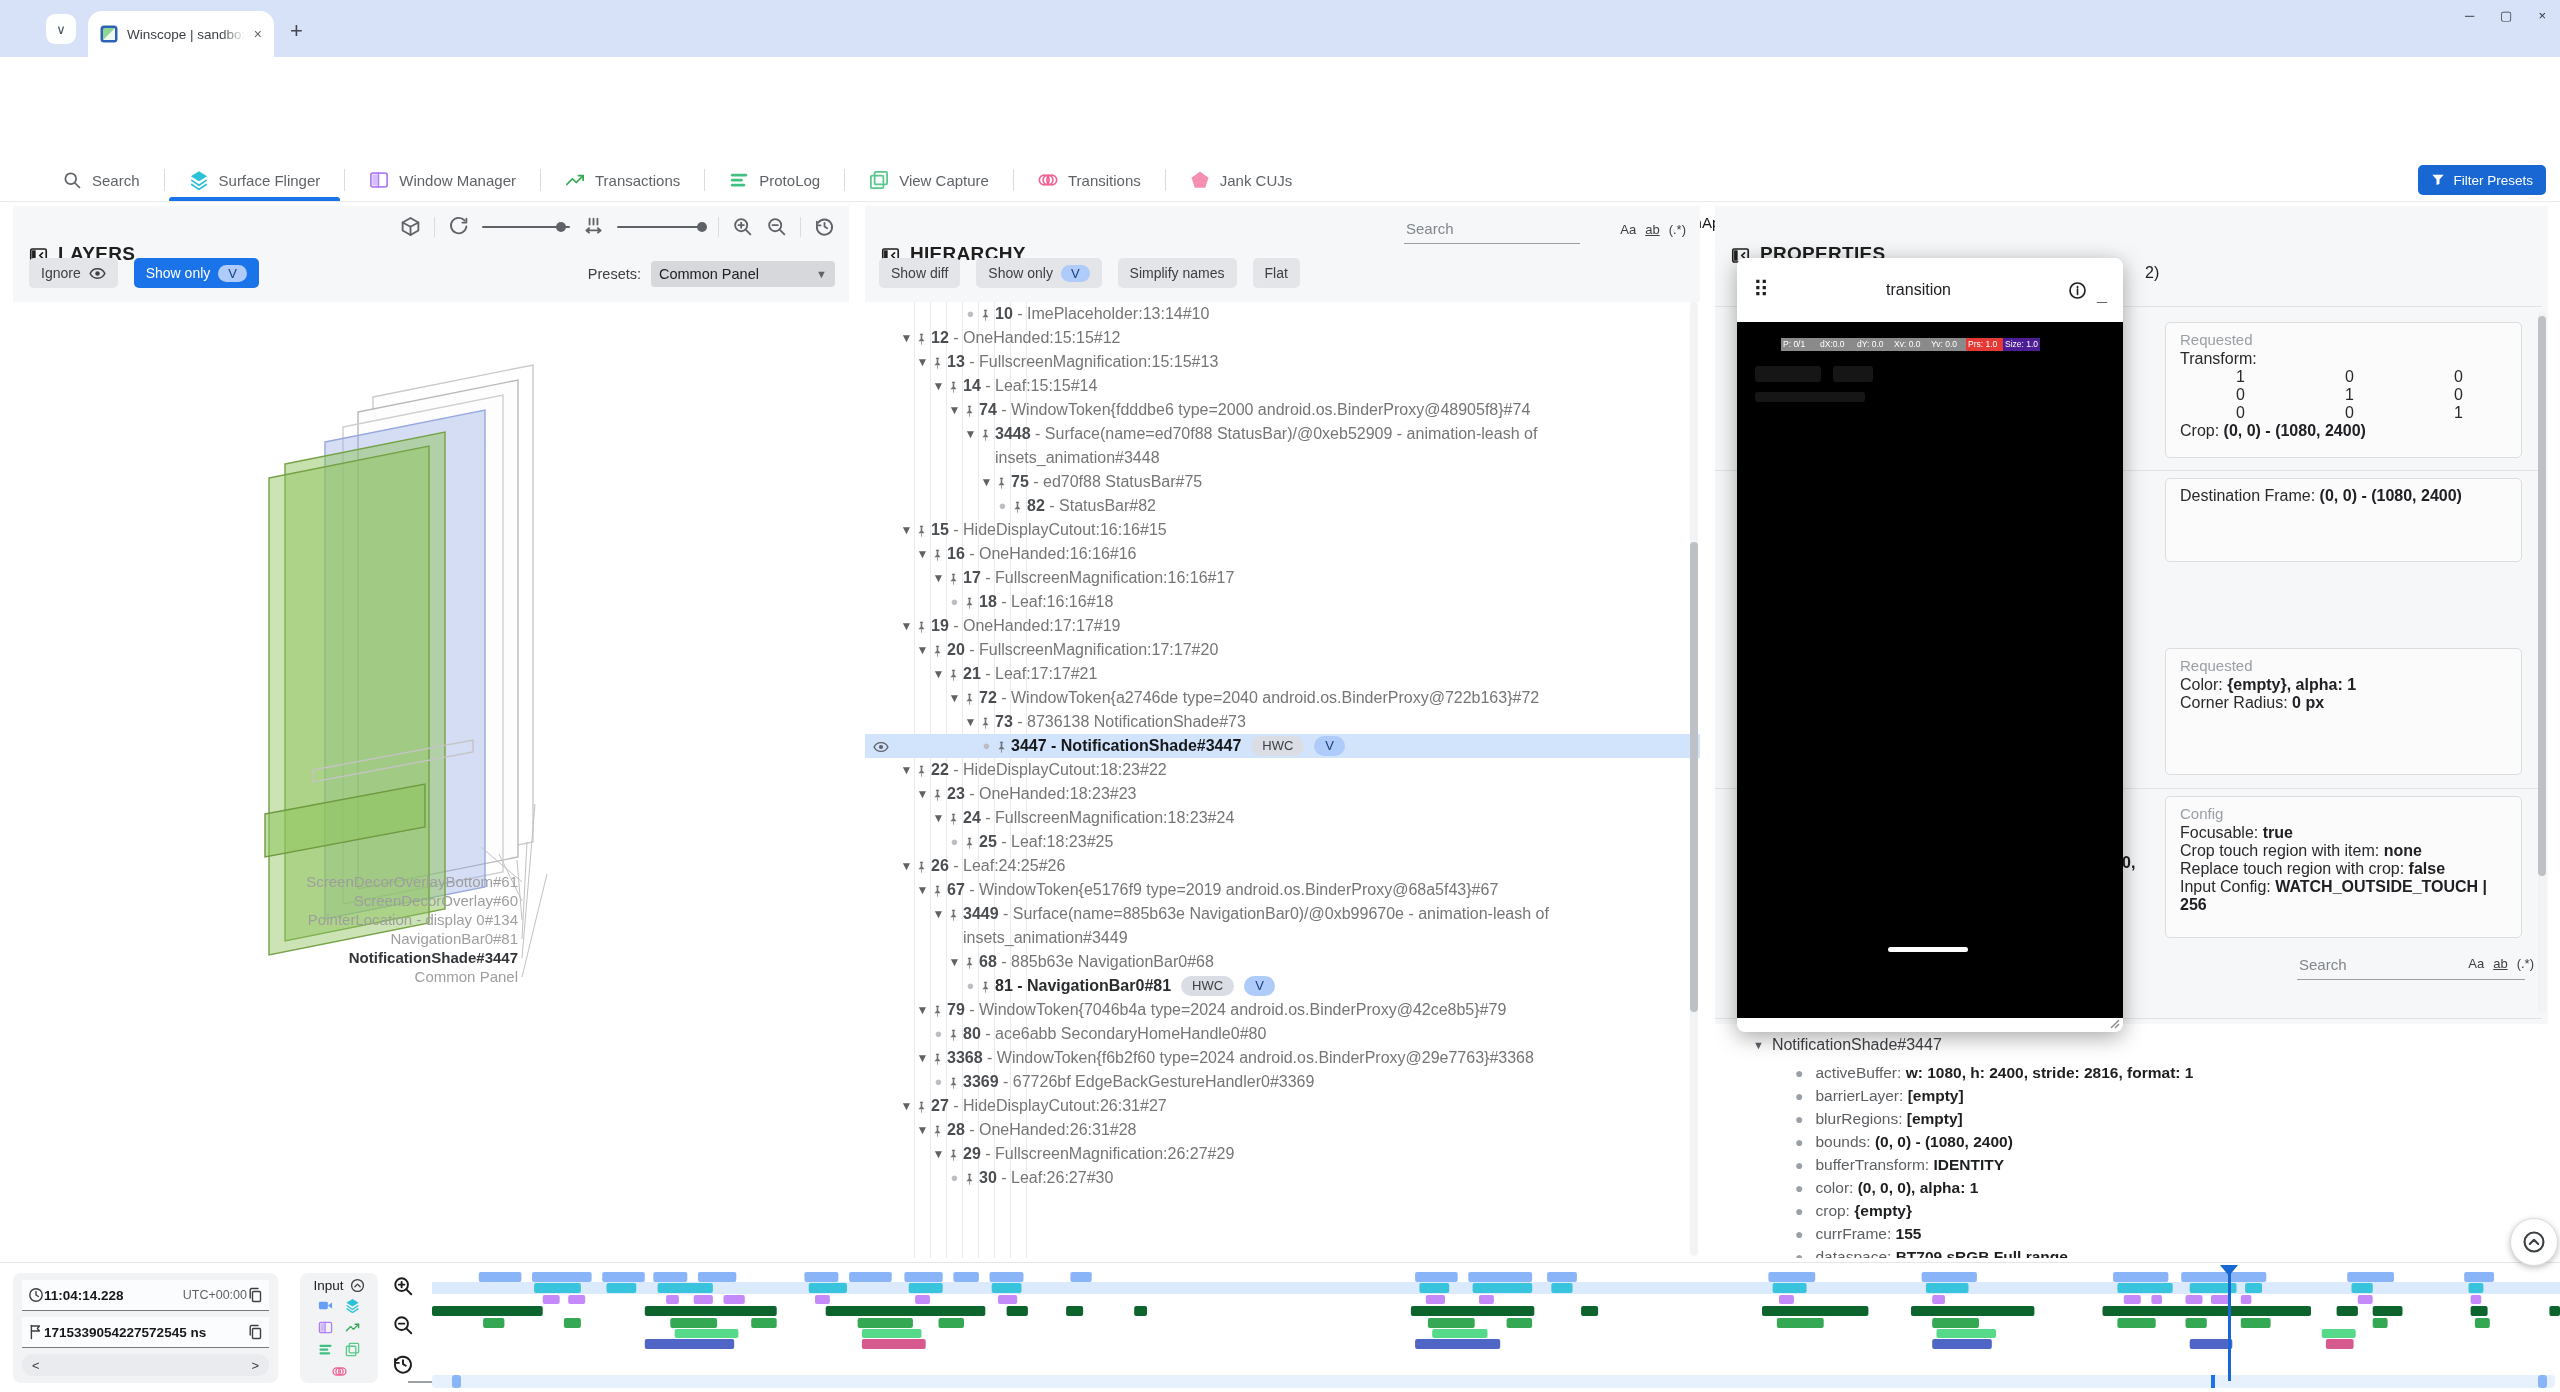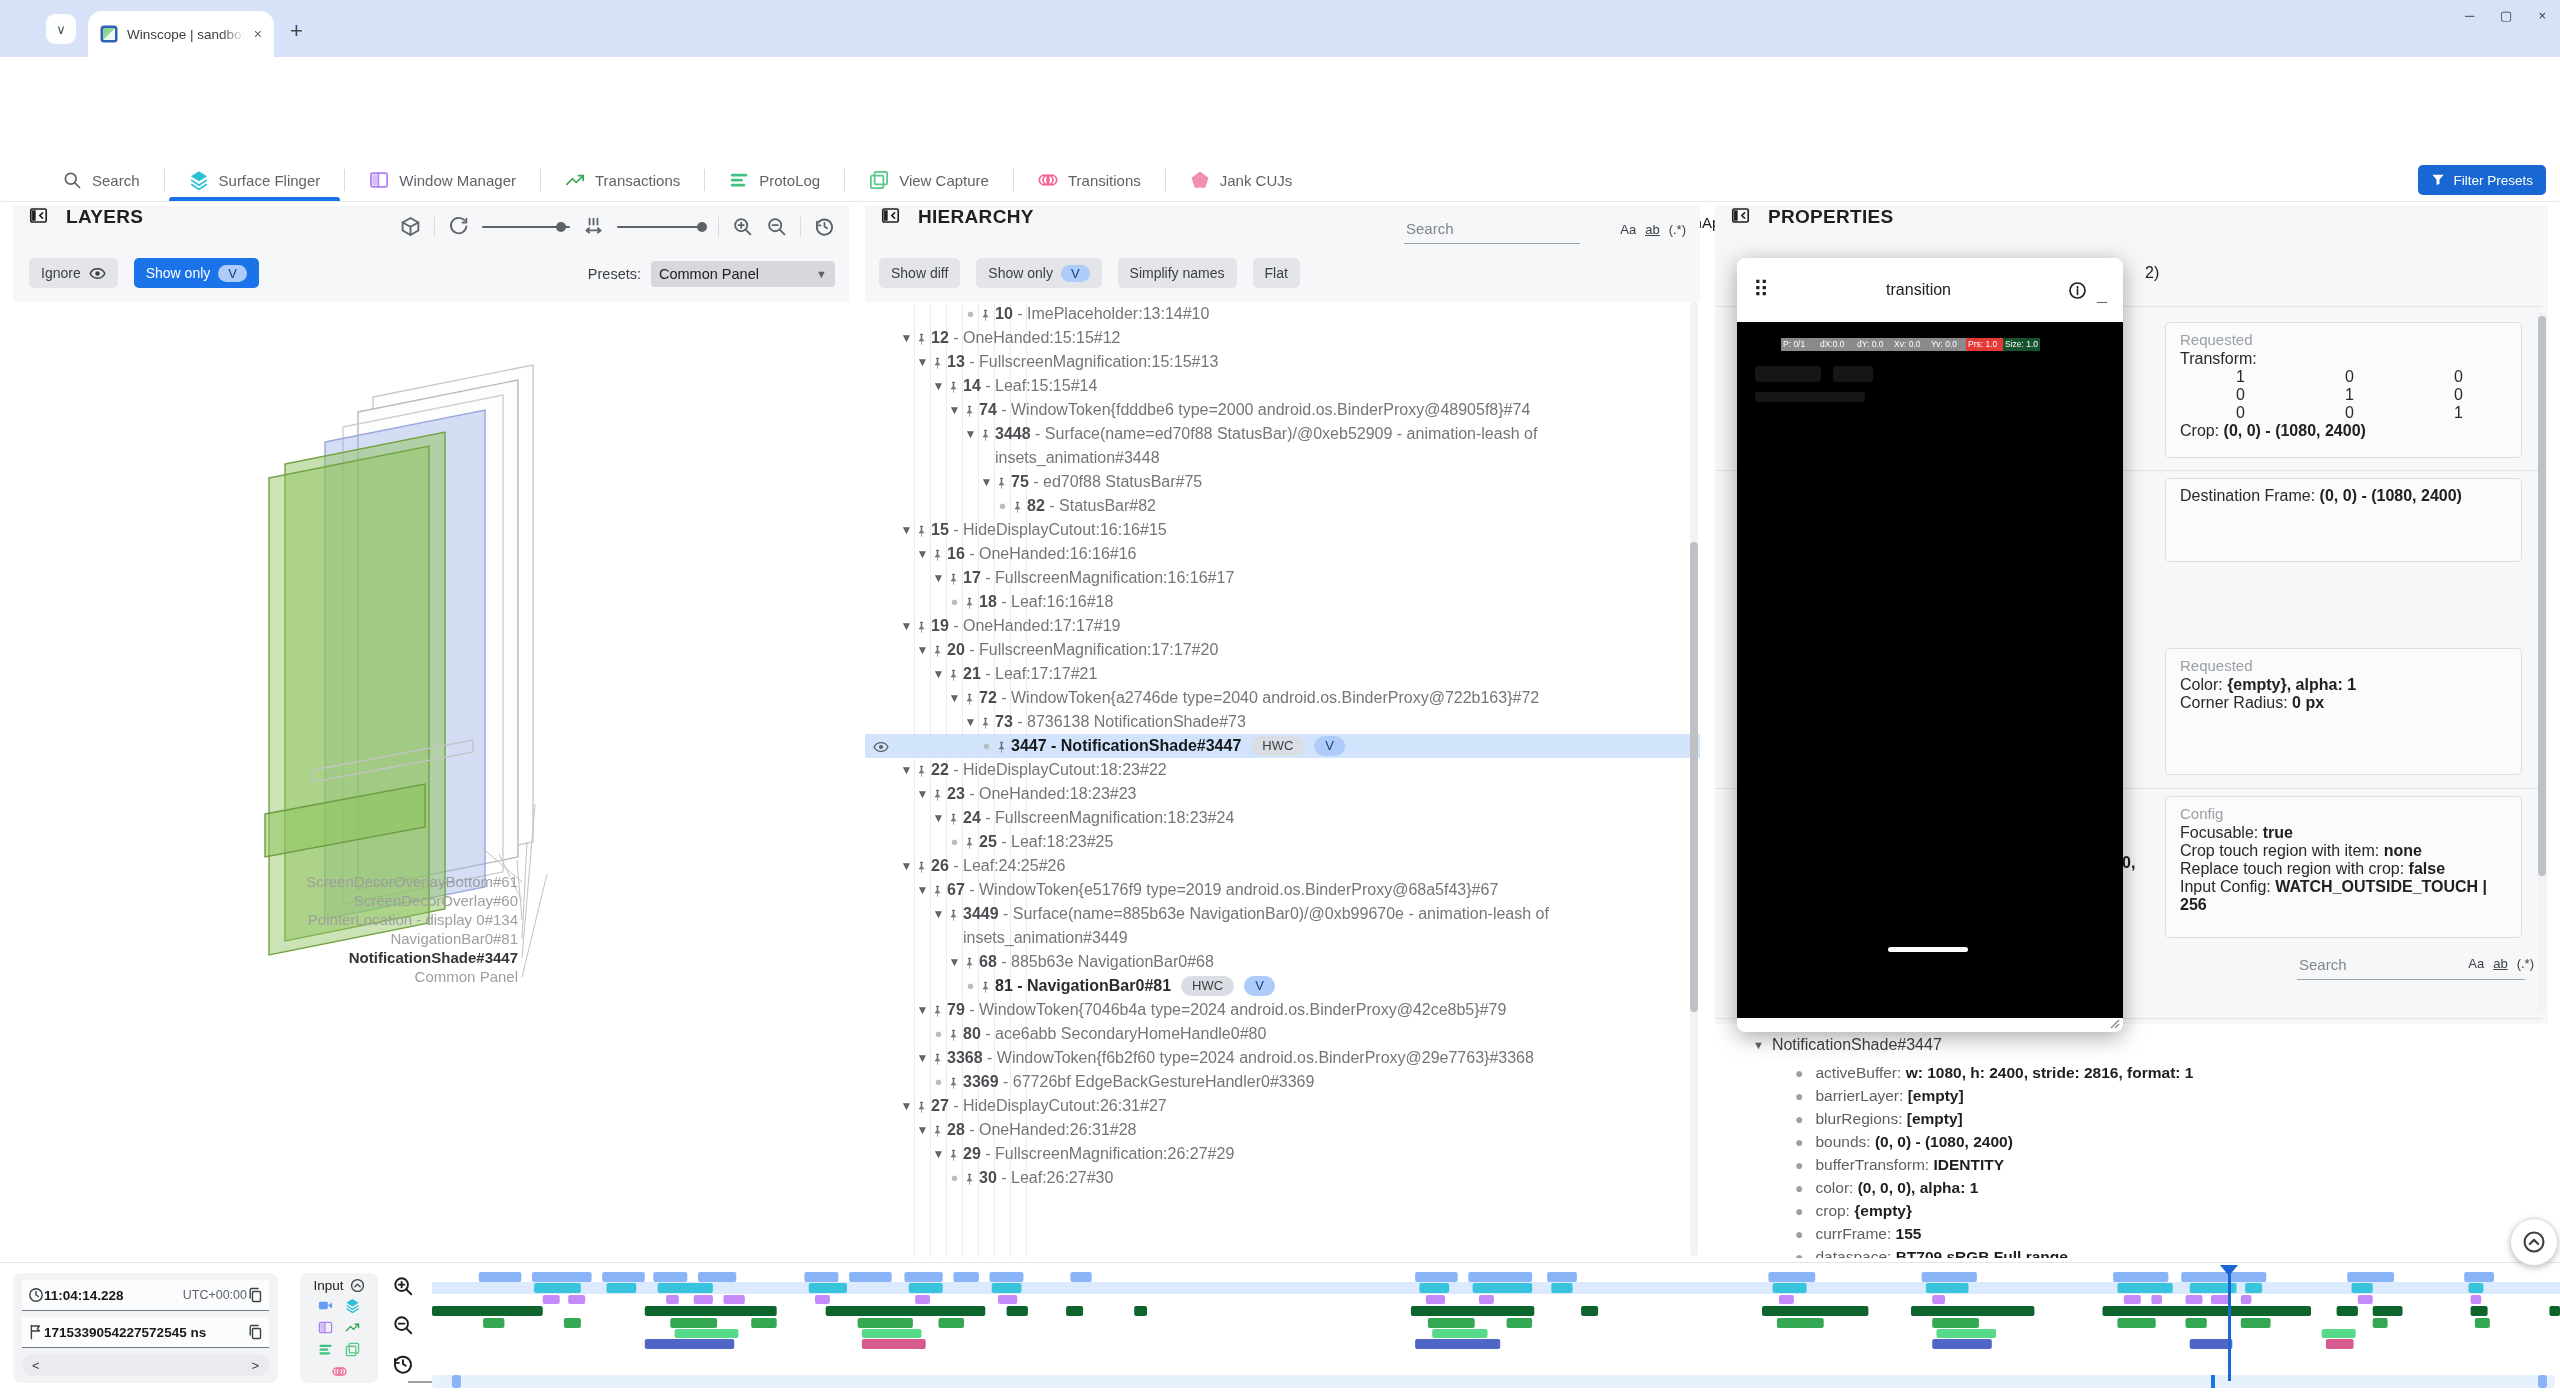--- a/index.html
+++ b/index.html
@@ -40,21 +40,21 @@
   .ntabs{position:absolute;left:38px;top:0;height:42px;display:flex;align-items:center}
   .ntab{position:relative;height:42px;display:flex;align-items:center;gap:10px;padding:0 24px;font-size:15px;color:#5f6368;cursor:pointer}
   .ntab .nico{width:20px;height:20px}
   .ntab.active:after{content:"";position:absolute;left:4px;right:4px;bottom:0;height:4px;background:#1a73e8;border-radius:3px 3px 0 0}
   .nsep{width:1px;height:22px;background:#dadce0}
   .fpbtn{position:absolute;right:14px;top:6px;height:30px;background:#1967d2;color:#fff;border-radius:5px;
          display:flex;align-items:center;gap:8px;padding:0 13px;font-size:13.5px}
   .fpbtn .nico{width:14px;height:14px;color:#fff}
   
   .panel{position:absolute;top:206px;height:1052px;background:#f6f7f8}
-  .phead{position:absolute;left:0;top:0;right:0;height:44px;display:flex;align-items:flex-start;gap:18px;padding:0 16px}
+  .phead{position:absolute;left:0;top:15px;right:0;height:44px;display:flex;align-items:flex-end;gap:10px;padding:0 16px}
   .ptitle{font-size:19px;font-weight:bold;color:#1f1f1f;letter-spacing:.3px}
   .cico{width:19px;height:19px;color:#1f1f1f}
   .chip{display:inline-flex;align-items:center;gap:8px;height:30px;padding:0 12px;border-radius:5px;background:#e4e5e8;
         color:#3c4043;font-size:14px}
   .chip .vpill{background:#aecbfa;color:#17407c;border-radius:10px;padding:1px 10px;font-size:13px}
   .chip.blue{background:#1a73e8;color:#fff}
   
   #layers-ctrl{position:absolute;left:16px;top:52px;display:flex;gap:16px}
   .ltools{position:absolute;right:14px;top:10px;display:flex;align-items:center;gap:13px;color:#5f6368}
   .ltools .tico{width:21px;height:21px}
@@ -833,21 +833,21 @@
     <div class="dim1" style="left:18px;top:44px;width:66px;height:16px"></div>
     <div class="dim1" style="left:96px;top:44px;width:40px;height:16px"></div>
     <div class="dim1" style="left:18px;top:70px;width:110px;height:10px"></div>
     <div class="overlaybar" id="overlaybar">
         <span class="oseg" style="background:#8a8a8a">P: 0/1</span>
         <span class="oseg" style="background:#8a8a8a">dX:0.0</span>
         <span class="oseg" style="background:#8a8a8a">dY: 0.0</span>
         <span class="oseg" style="background:#8a8a8a">Xv: 0.0</span>
         <span class="oseg" style="background:#8a8a8a">Yv: 0.0</span>
         <span class="oseg" style="background:#e53935">Prs: 1.0</span>
-        <span class="oseg" style="background:#14532d">Size: 1.0</span>
+        <span class="oseg" style="background:#4c1d95">Size: 1.0</span>
       </div>
     <div class="homebar"></div>
   </div>
   <svg class="rhandle" viewBox="0 0 14 14">
       <path d="M13 5 5 13 M13 9 9 13" stroke="currentColor" stroke-width="1.4"></path>
     </svg>
 </div>
 
 <div class="fab">
   <span class="ic"><svg viewBox="0 0 16 16" width="100%" height="100%" fill="none" stroke="currentColor" stroke-width="1.4" stroke-linecap="round" stroke-linejoin="round">

